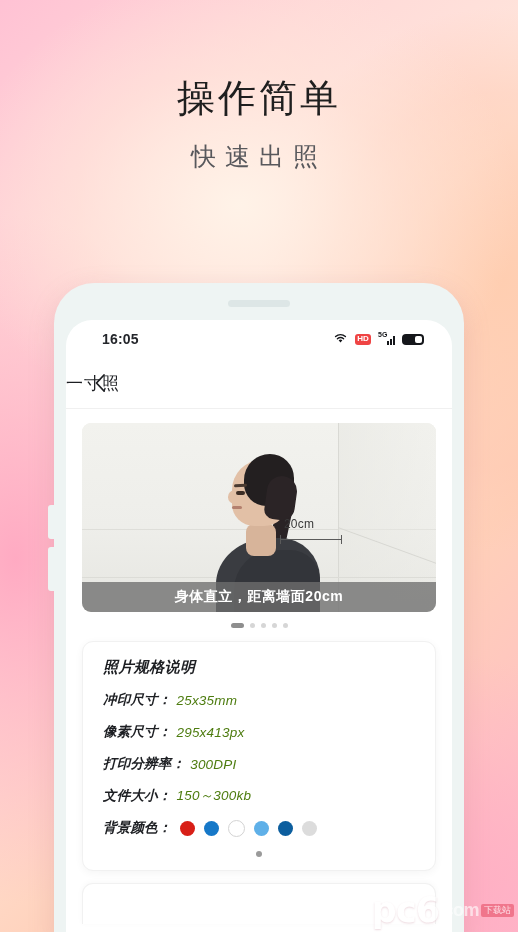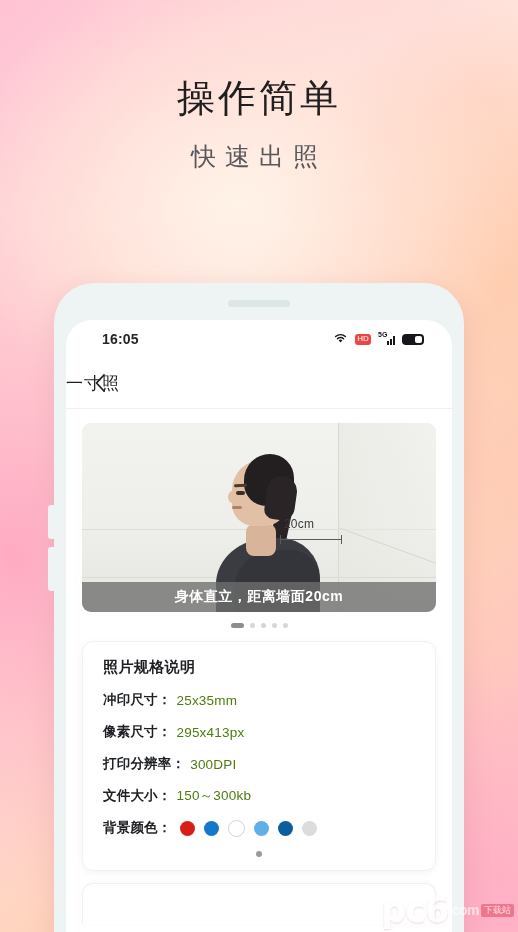--- a/index.html
+++ b/index.html
@@ -111,21 +111,21 @@
     position: absolute;
     right: 28px;
     top: 10px;
     display: flex;
     align-items: center;
     gap: 7px;
   }
   .ic-hd {
     display: inline-block;
     font-size: 8px;
-    font-weight: normal;
+    font-weight: bold;
     color: #fff;
     background: #ef4444;
     border-radius: 3px;
     padding: 1.5px 2.5px 1.5px 2.5px;
     line-height: 1;
     letter-spacing: -0.2px;
   }
   .ic-sig {
     position: relative;
     width: 17px;
@@ -452,20 +452,21 @@
   }
 
   
   .card {
     margin: 13px 16px 0 16px;
     background: #ffffff;
     border: 1px solid #f1f1f1;
     border-radius: 11px;
     box-shadow: 0 2px 8px rgba(0,0,0,0.045);
     padding: 16px 0 13px 0;
+    font-style: italic;
   }
   .card-title {
     font-size: 15px;
     font-weight: bold;
     color: #1d1f23;
     padding: 0 20px;
     letter-spacing: 0.4px;
   }
   .spec-row {
     display: flex;
@@ -534,21 +535,21 @@
   .wm-text {
     font-size: 35px;
     font-weight: bold;
     color: #ffffff;
     line-height: 0.9;
     letter-spacing: -1px;
     text-shadow: 0 1px 2px rgba(190,120,140,0.45);
     font-family: "DejaVu Sans", sans-serif;
   }
   .wm-dom {
-    font-size: 14px;
+    font-size: 18px;
     font-weight: bold;
     color: #ffffff;
     letter-spacing: -0.5px;
   }
   .wm-badge {
     margin-left: 2px;
     font-size: 9px;
     color: #ffffff;
     background: #e8536a;
     border-radius: 2px;

